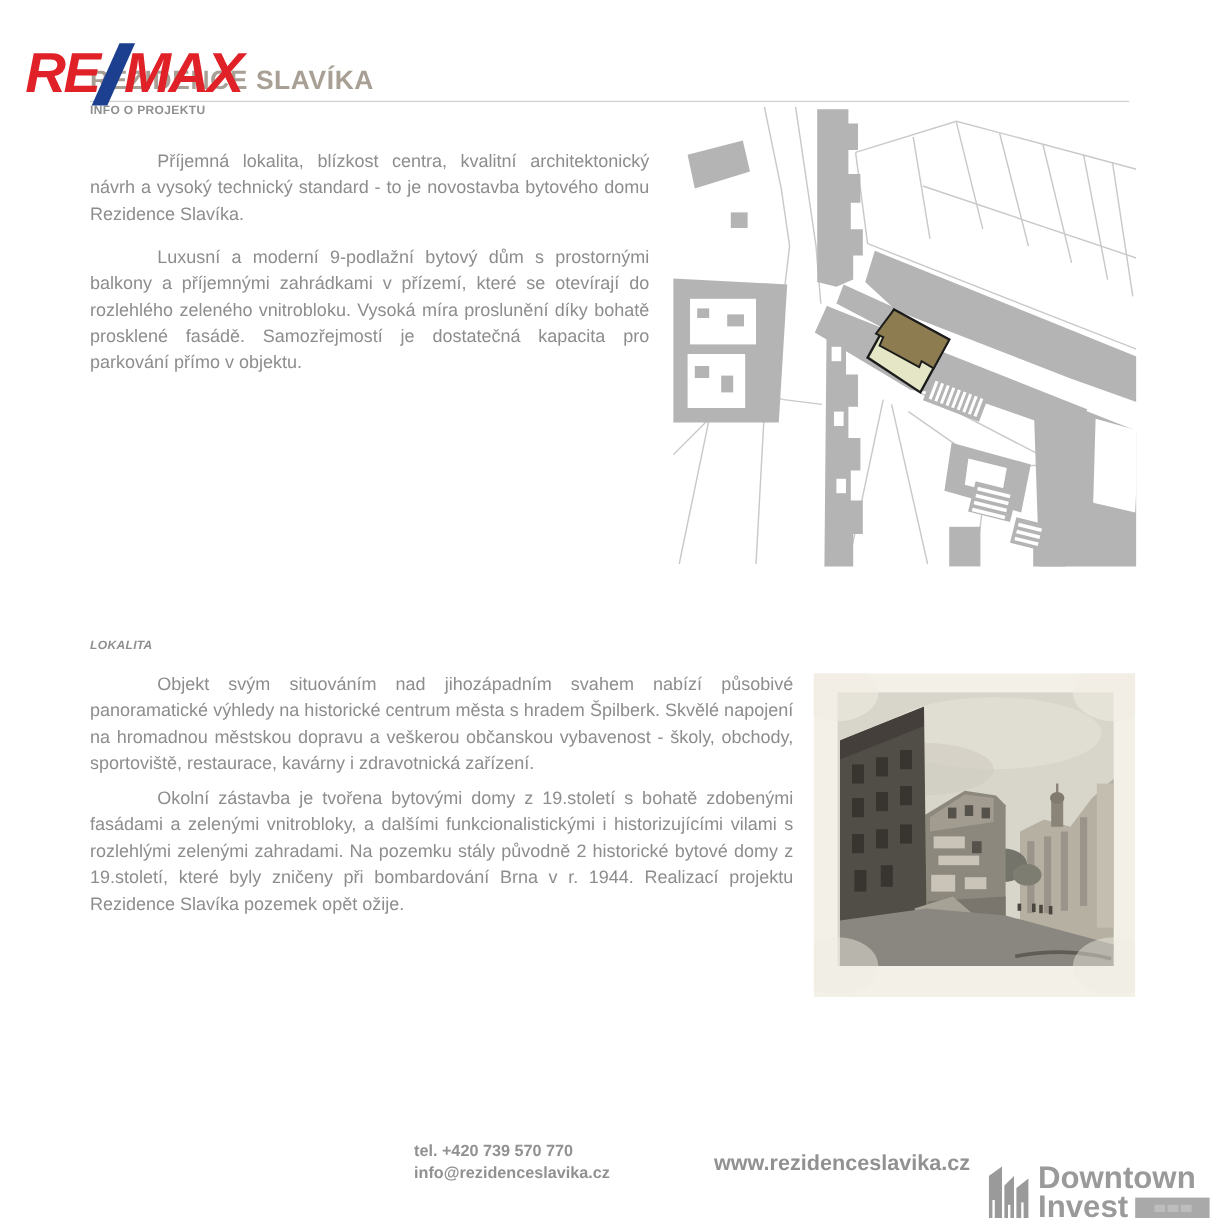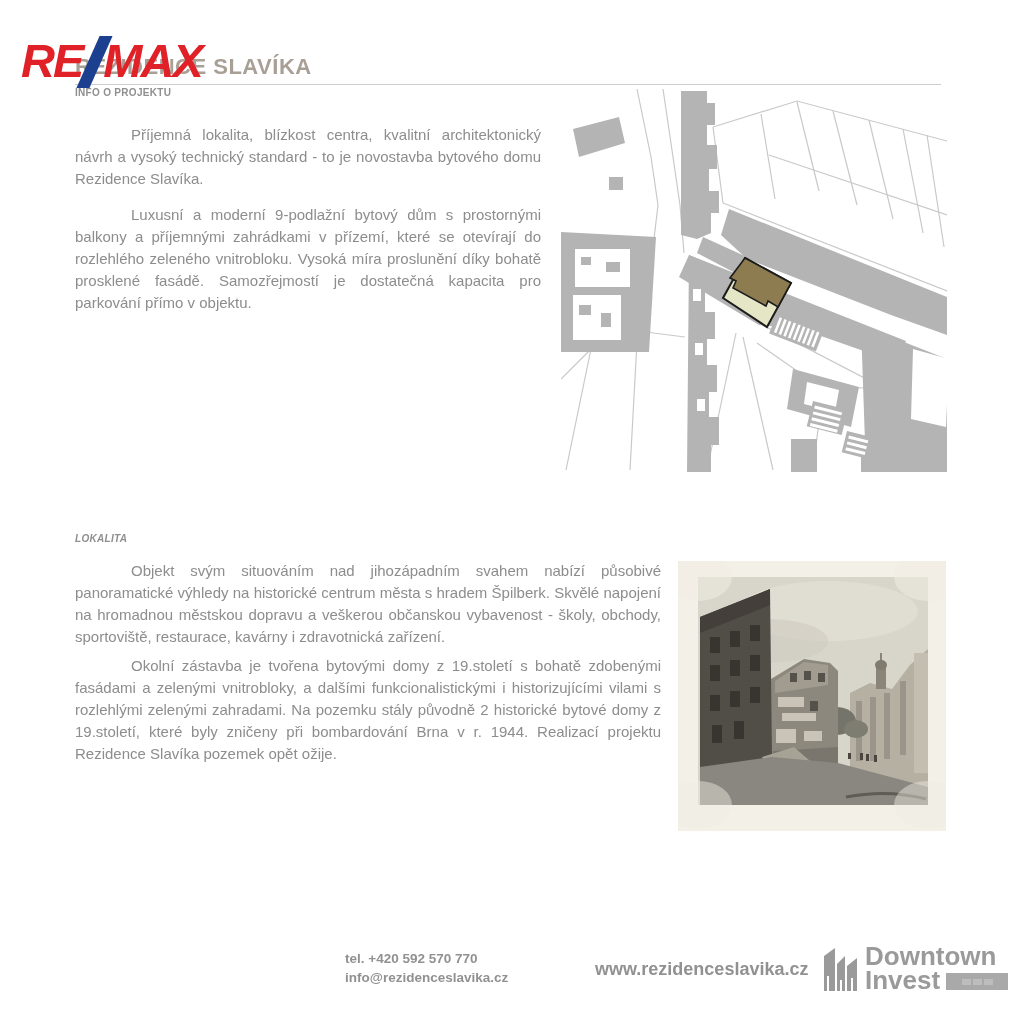--- a/index.html
+++ b/index.html
@@ -50,21 +50,21 @@
   
   .atelier { position:absolute; left:74px; top:942px; width:136px; }
   .contact {
     position:absolute; left:345px; top:949px;
     font-size:13.5px; font-weight:700; color:#919191; line-height:19px;
   }
   .website {
     position:absolute; left:595px; top:959px;
     font-size:18px; font-weight:700; color:#919191;
   }
-  .downtown { position:absolute; left:813px; top:944px; display:flex; align-items:flex-end;padding-left:11px; }
+  .downtown { position:absolute; left:813px; top:969px; display:flex; align-items:center;padding-left:11px; }
   .downtown-text { margin-left:7px; color:#9a9a9a; font-weight:700; font-size:26px; line-height:24px; letter-spacing:0; }
   .invest-row { display:flex; align-items:center; }
   .invest-badge {
     width:62px; height:17px; background:#a9a9a9; margin-left:6px; margin-top:3px;
     display:flex; align-items:center; justify-content:center; gap:2px;
   }
   .invest-badge i { display:block; width:9px; height:6px; background:#bdbdbd; }
 </style>
 </head>
 <body>
@@ -265,21 +265,21 @@
         <ellipse cx="20" cy="16" rx="34" ry="24" opacity="0.55"></ellipse>
         <ellipse cx="250" cy="16" rx="34" ry="24" opacity="0.55"></ellipse>
         <ellipse cx="20" cy="244" rx="34" ry="24" opacity="0.45"></ellipse>
         <ellipse cx="250" cy="244" rx="34" ry="24" opacity="0.45"></ellipse>
       </g>
     </svg>
   </div>
 
 
   <div class="contact">
-    <div>tel. +420 592 570 770</div>
+    <div>tel. +420 739 570 770</div>
     <div>info@rezidenceslavika.cz</div>
   </div>
 
   <div class="website">www.rezidenceslavika.cz</div>
 
   <div class="downtown">
     <svg viewBox="0 0 34 46" width="34" height="46">
       <g fill="#9a9a9a">
         <polygon points="0,10 11,2 11,45 0,45"></polygon>
         <polygon points="13,18 21,10 21,45 13,45"></polygon>

